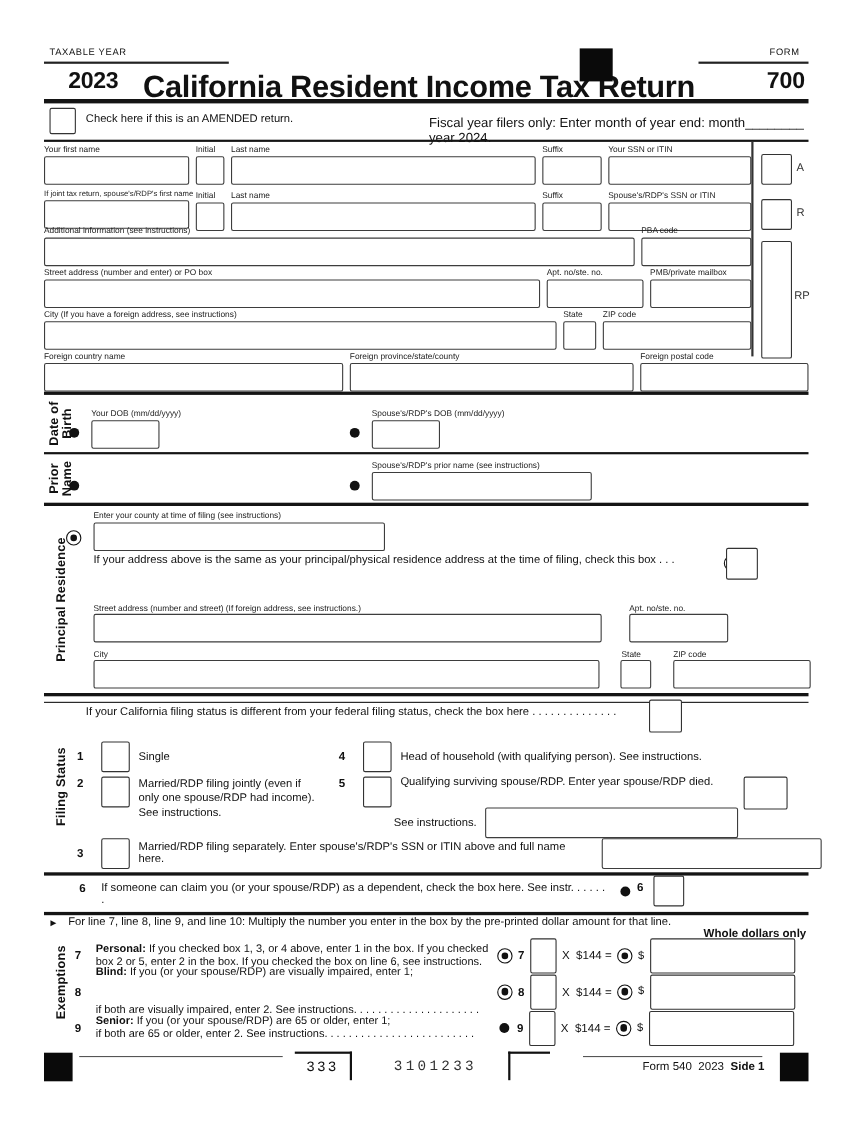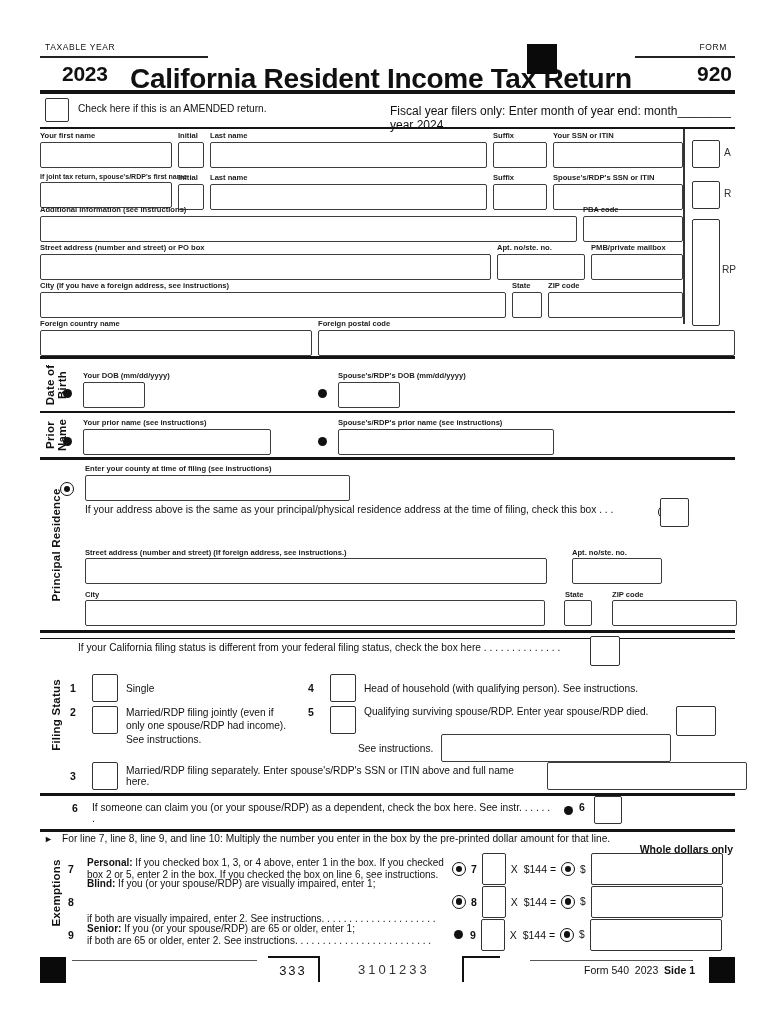--- a/index.html
+++ b/index.html
@@ -8,59 +8,59 @@
   .sec{position:absolute;left:40px;right:35px;}
   .abs{position:absolute;}
   .pre{white-space:pre-line;}
   .nowrap{white-space:nowrap;}
   .b{font-weight:bold;}
   
   .rule{position:absolute;left:40px;right:35px;background:#141414;height:3px;}
   .rule.med{height:2px;}
   .rule.dbl{height:5px;background:transparent;border-top:3px solid #141414;border-bottom:1.5px solid #141414;}
   
-  .flab{font-size:7.6px;color:#1c1c1c;white-space:nowrap;margin-bottom:2px;font-weight:bold;}
+  .flab{font-size:7.6px;color:#1c1c1c;white-space:nowrap;margin-bottom:2px;}
   .fbox{border:1.3px solid #3d3d3d;border-radius:2px;background:#fff;height:24px;}
   .field{display:flex;flex-direction:column;}
   .frow{position:absolute;display:flex;gap:6px;}
   .grow{flex:1;}
   
   .cb{border:1.6px solid #333;border-radius:2px;background:#fff;flex:none;}
   .tgt{display:inline-block;width:12px;height:12px;border:1.6px solid #111;border-radius:50%;position:relative;flex:none;}
   .tgt::after{content:"";position:absolute;inset:2.8px;background:#111;border-radius:50%;}
   .dot{display:inline-block;width:9px;height:9px;background:#111;border-radius:50%;flex:none;}
   .sq{position:absolute;background:#0a0a0a;}
   
   .vtxt{position:absolute;top:50%;left:16px;transform:translate(-50%,-50%) rotate(-90deg);
         font-weight:bold;font-size:11.5px;letter-spacing:.2px;white-space:nowrap;color:#111;}
   .vtxt.pre{white-space:pre;text-align:center;line-height:1.08;}
   
   .t10{font-size:10.2px;}
-  .mono{font-family:Liberation Sans, sans-serif;}
+  .mono{font-family:Liberation Mono, monospace;}
   .exrow{position:absolute;left:28px;right:0;display:flex;align-items:center;gap:5px;}
   .extext{width:360px;font-size:10px;line-height:1.2;}
   .exsmall{width:22px;height:30px;border:1.4px solid #333;border-radius:2px;background:#fff;flex:none;}
   .examt{width:130px;height:30px;border:1.4px solid #333;border-radius:2px;background:#fff;flex:none;}
   .exmult{font-size:10.5px;white-space:pre;}
   .fsnum{font-weight:bold;font-size:10.5px;width:14px;}
   .fscb{width:24px;height:26px;}
 </style>
 </head>
 <body>
 
 <div class="page">
 
   <div class="sec" style="top:40px;height:50px;">
     <div class="abs" style="left:5px;top:2px;font-size:8.5px;letter-spacing:.6px;">TAXABLE YEAR</div>
     <div class="abs" style="left:0;top:16px;width:168px;height:1.5px;background:#222;"></div>
     <div class="abs" style="right:8px;top:2px;font-size:8.5px;letter-spacing:.6px;">FORM</div>
     <div class="abs" style="right:0;top:16px;width:100px;height:1.5px;background:#222;"></div>
     <div class="abs b" style="left:22px;top:22px;font-size:21px;letter-spacing:-.3px;">2023</div>
     <div class="abs b" style="left:90px;top:23px;font-size:28px;letter-spacing:-.3px;">California Resident Income Tax Return</div>
-    <div class="abs b" style="right:3px;top:22px;font-size:21px;">920</div>
+    <div class="abs b" style="right:3px;top:22px;font-size:21px;">700</div>
     <div class="sq" style="left:487px;top:4px;width:30px;height:30px;"></div>
   </div>
   <div class="rule" style="top:90px;height:4px;"></div>
 
   <div class="sec" style="top:96px;height:30px;">
     <div class="cb abs" style="left:5px;top:2px;width:22px;height:22px;"></div>
     <div class="abs t10" style="left:38px;top:7px;">Check here if this is an AMENDED return.</div>
     <div class="abs" style="left:350px;top:8px;font-size:12px;">Fiscal year filers only: Enter month of year end: month________ year 2024.</div>
   </div>
 
@@ -118,21 +118,21 @@
           <div class="fbox"></div>
         </div>
       <div class="field" style="width:100px;">
           <div class="flab">PBA code</div>
           <div class="fbox"></div>
         </div>
     </div>
 
     <div class="frow" style="top:114px;left:0;width:643px;">
       <div class="field grow">
-          <div class="flab">Street address (number and street) or PO box</div>
+          <div class="flab">Street address (number and enter) or PO box</div>
           <div class="fbox"></div>
         </div>
       <div class="field" style="width:88px;">
           <div class="flab">Apt. no/ste. no.</div>
           <div class="fbox"></div>
         </div>
       <div class="field" style="width:92px;">
           <div class="flab">PMB/private mailbox</div>
           <div class="fbox"></div>
         </div>
@@ -149,20 +149,24 @@
         </div>
       <div class="field" style="width:135px;">
           <div class="flab">ZIP code</div>
           <div class="fbox"></div>
         </div>
     </div>
 
     <div class="frow" style="top:190px;left:0;width:695px;">
       <div class="field" style="width:272px;">
           <div class="flab">Foreign country name</div>
+          <div class="fbox"></div>
+        </div>
+      <div class="field" style="width:258px;">
+          <div class="flab">Foreign province/state/county</div>
           <div class="fbox"></div>
         </div>
       <div class="field grow">
           <div class="flab">Foreign postal code</div>
           <div class="fbox"></div>
         </div>
     </div>
 
     <div class="abs" style="left:643px;top:0;width:1.5px;height:195px;background:#333;"></div>
     <div class="cb abs" style="left:652px;top:11px;width:26px;height:26px;"></div>
@@ -187,26 +191,22 @@
         <div class="flab nowrap">Spouse's/RDP's DOB (mm/dd/yyyy)</div>
         <div class="fbox"></div>
       </div>
   </div>
 
   <div class="rule med" style="top:411px;"></div>
   <div class="sec" style="top:413px;height:44px;">
     <div class="vtxt pre">Prior
 Name</div>
     <span class="dot abs" style="left:23px;top:24px;"></span>
-    <div class="field abs" style="left:43px;top:5px;width:188px;">
-        <div class="flab">Your prior name (see instructions)</div>
-        <div class="fbox"></div>
-      </div>
     <span class="dot abs" style="left:278px;top:24px;"></span>
-    <div class="field abs" style="left:298px;top:5px;width:216px;">
+    <div class="field abs" style="left:298px;top:5px;width:200px;">
         <div class="flab">Spouse's/RDP's prior name (see instructions)</div>
         <div class="fbox"></div>
       </div>
   </div>
 
   <div class="rule" style="top:457px;"></div>
   <div class="sec" style="top:460px;height:170px;">
     <div class="vtxt">Principal Residence</div>
     <span class="tgt abs" style="left:20px;top:22px;"></span>
     <div class="field abs" style="left:45px;top:4px;width:265px;">

